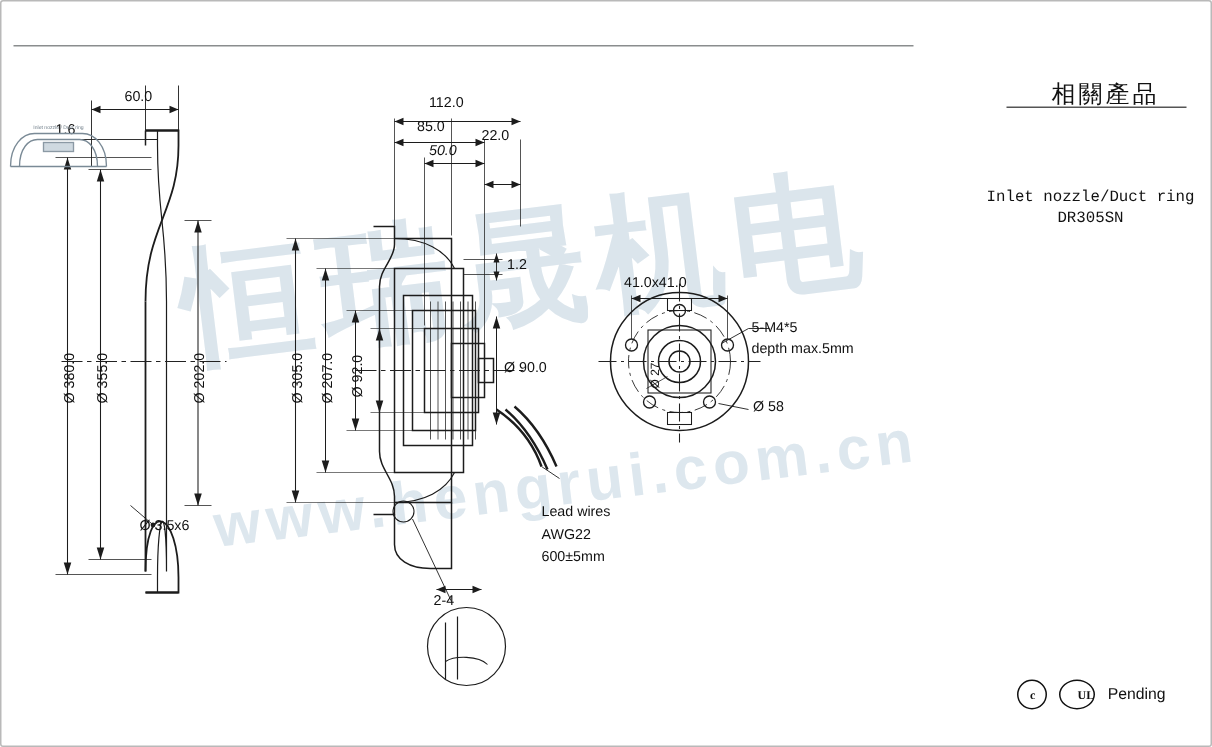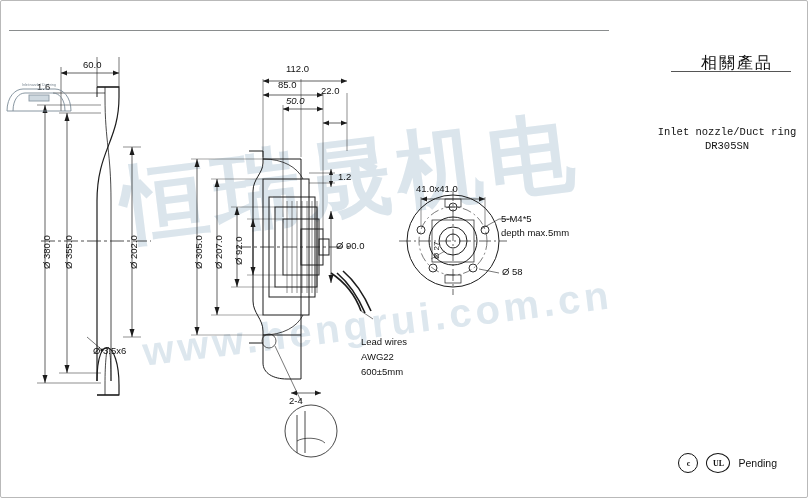--- a/index.html
+++ b/index.html
@@ -94,21 +94,21 @@
   
   .certs{position:absolute;right:30px;bottom:24px;display:flex;align-items:center;gap:8px;}
   .cert-box{
     width:18px;height:18px;border:1.4px solid #111;border-radius:50%;
     display:flex;align-items:center;justify-content:center;
     font-size:8px;font-weight:bold;color:#111;font-family:"Liberation Serif",serif;
   }
   .cert-txt{font-size:10.5px;color:#111;}
   .cert-ul{
     width:22px;height:18px;border:1.4px solid #111;border-radius:50%;
-    display:flex;align-items:center;justify-content:center;
+    display:flex;align-items:center;justify-content:flex-end;
     font-size:8px;font-weight:bold;color:#111;font-family:"Liberation Serif",serif;
   }
 </style>
 </head>
 <body>
 
 <div class="page">
 
   <div class="banner-underline"></div>
 

